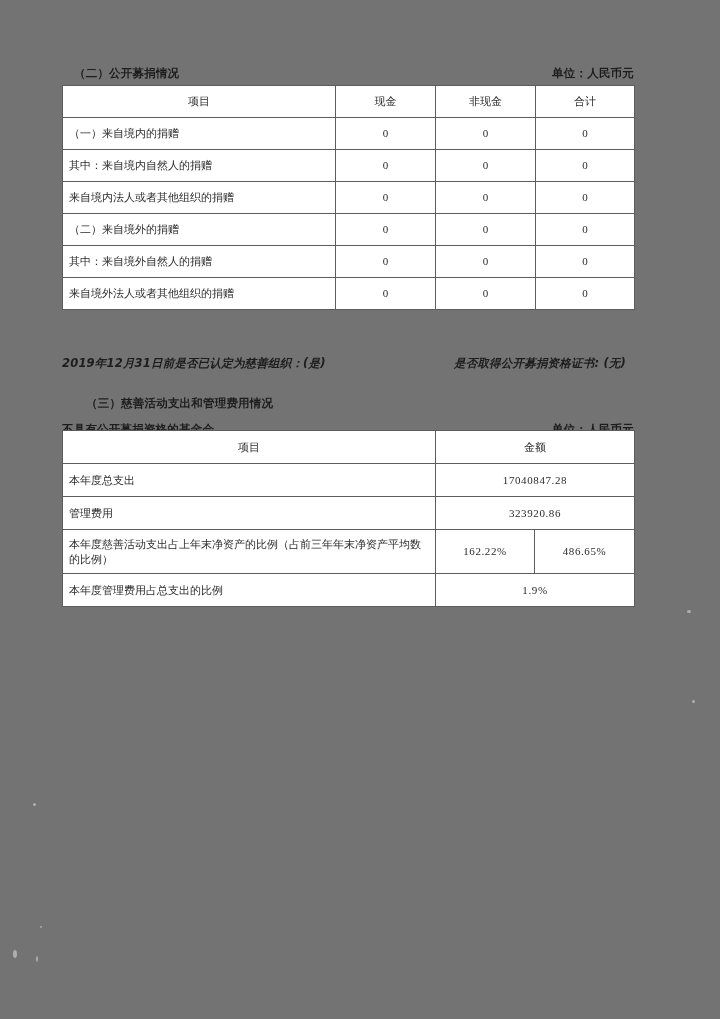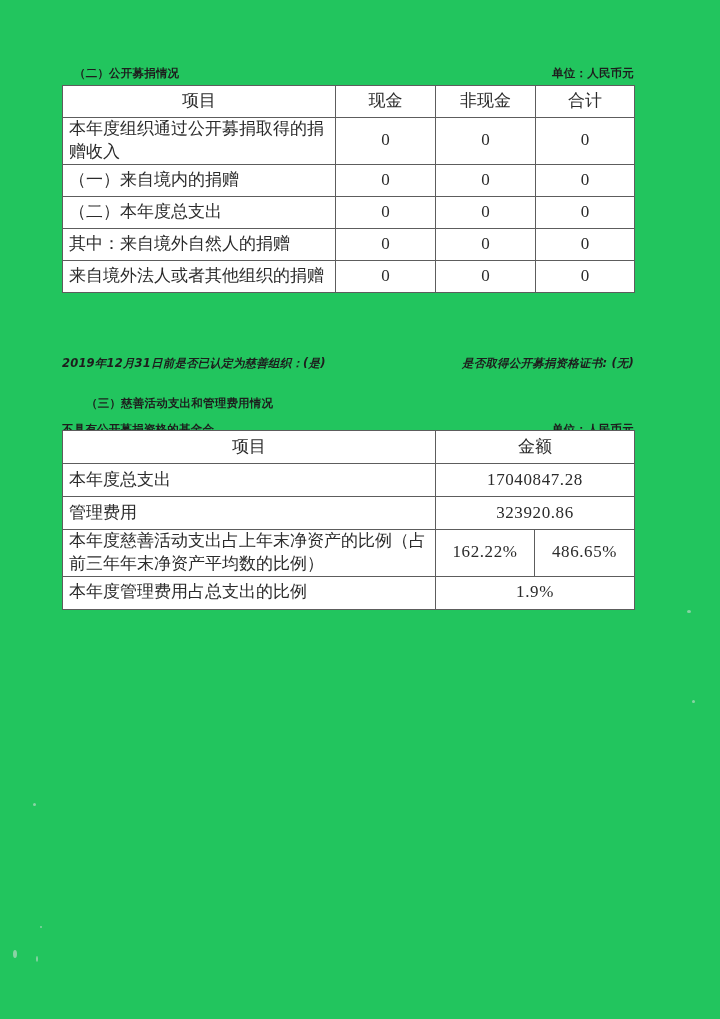--- a/index.html
+++ b/index.html
@@ -15,21 +15,21 @@
     overflow: hidden;
     font-family: "Liberation Serif", "DejaVu Serif", serif;
     color: #2a2a2a;
     -webkit-font-smoothing: antialiased;
   }
 
   
   #page {
     position: absolute;
     inset: 0;
-    background: #22c55e;
+    background: #737373;
   }
 
   
   .speckle {
     position: absolute;
     background: #dfdfdf;
     border-radius: 50%;
     opacity: .55;
   }
 
@@ -51,21 +51,21 @@
   
   table.doc {
     position: absolute;
     border-collapse: collapse;
     table-layout: fixed;
     background: #fff;
   }
   table.doc td, table.doc th {
     border: 1px solid #5d5d5d;
     font-weight: normal;
-    font-size: 17px;
+    font-size: 11px;
     color: #2b2b2b;
     font-family: "Liberation Serif", "DejaVu Serif", serif;
     padding: 0 6px;
     line-height: 1.35;
     vertical-align: middle;
   }
   table.doc {
     border: 1.4px solid #4a4a4a;
   }
   .c-center { text-align: center; }
@@ -97,21 +97,21 @@
     font-size: 12.5px;
   }
 
   
   #statement-row {
     left: 62px;
     top: 356px;
     width: 572px;
     font-style: italic;
   }
-  #statement-row .right { margin-right: 0px; }
+  #statement-row .right { margin-right: 8px; }
 
   #sec3-title {
     left: 86px;
     top: 396px;
     width: 560px;
     display: block;
   }
   #sec3-subtitle {
     left: 62px;
     top: 410px;
@@ -151,33 +151,39 @@
     <thead>
       <tr class="hdr">
         <th class="c-center">项目</th>
         <th class="c-center">现金</th>
         <th class="c-center">非现金</th>
         <th class="c-center">合计</th>
       </tr>
     </thead>
     <tbody>
       <tr>
-        <td class="c-left ind-0">本年度组织通过公开募捐取得的捐赠收入</td>
-        <td class="c-center">0</td>
-        <td class="c-center">0</td>
-        <td class="c-center">0</td>
-      </tr>
-      <tr>
         <td class="c-left ind-0">（一）来自境内的捐赠</td>
         <td class="c-center">0</td>
         <td class="c-center">0</td>
         <td class="c-center">0</td>
       </tr>
       <tr>
-        <td class="c-left ind-0">（二）本年度总支出</td>
+        <td class="c-left ind-1">其中：来自境内自然人的捐赠</td>
+        <td class="c-center">0</td>
+        <td class="c-center">0</td>
+        <td class="c-center">0</td>
+      </tr>
+      <tr>
+        <td class="c-left ind-2">来自境内法人或者其他组织的捐赠</td>
+        <td class="c-center">0</td>
+        <td class="c-center">0</td>
+        <td class="c-center">0</td>
+      </tr>
+      <tr>
+        <td class="c-left ind-0">（二）来自境外的捐赠</td>
         <td class="c-center">0</td>
         <td class="c-center">0</td>
         <td class="c-center">0</td>
       </tr>
       <tr>
         <td class="c-left ind-1">其中：来自境外自然人的捐赠</td>
         <td class="c-center">0</td>
         <td class="c-center">0</td>
         <td class="c-center">0</td>
       </tr>

